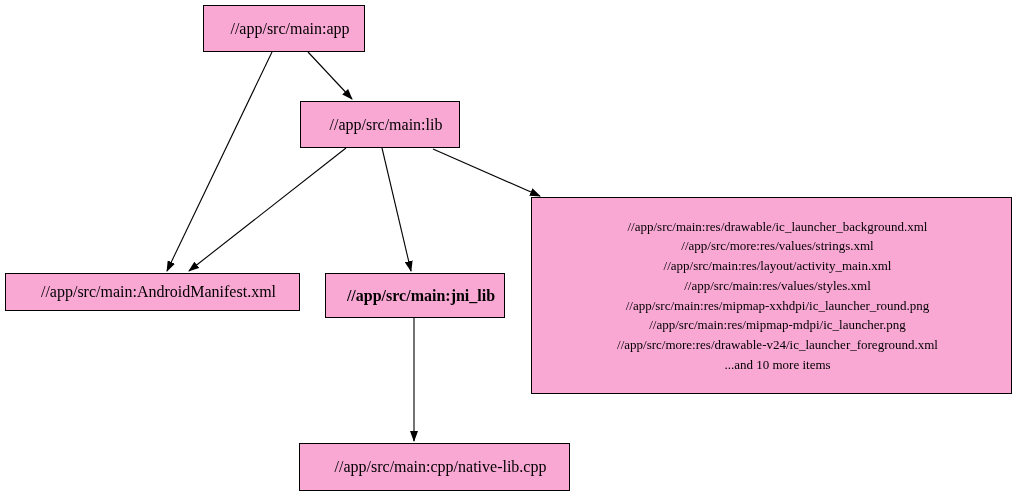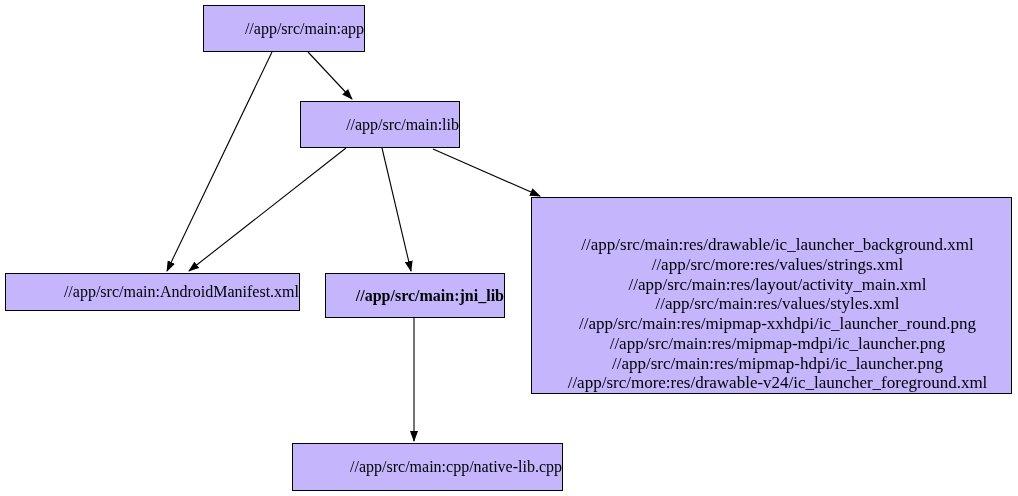--- a/index.html
+++ b/index.html
@@ -17,43 +17,43 @@
   }
   .edges {
     position: absolute;
     left: 0; top: 0;
     width: 1018px;
     height: 496px;
   }
   .edges line { stroke: #000000; stroke-width: 1.1; }
   .node {
     position: absolute;
-    background: #c4b5fd;
+    background: #f9a8d4;
     border: 1.2px solid #000000;
     display: flex;
     align-items: center;
-    justify-content: flex-end;
+    justify-content: center;
     text-align: center;
     font-size: 16px;
     line-height: 1.2;
     white-space: nowrap;
     color: #000000;
     padding-left: 12px;
   }
   .node.multi {
     flex-direction: column;
-    font-size: 17px;
+    font-size: 13px;
     line-height: 19.7px;
   }
   .n-app      { left: 203px; top: 5px;   width: 162px; height: 47px; }
   .n-lib      { left: 300px; top: 101px; width: 160px; height: 47px; }
   .n-manifest { left: 5px;   top: 273px; width: 295px; height: 38px; }
   .n-jni      { left: 325px; top: 273px; width: 180px; height: 45px; font-weight: bold; }
   .n-res      { left: 531px; top: 197px; width: 481px; height: 197px; }
-  .n-native   { left: 292px; top: 443px; width: 271px; height: 48px; }
+  .n-native   { left: 299px; top: 443px; width: 271px; height: 48px; }
 </style>
 </head>
 <body>
 
 <div class="canvas">
 
   <svg class="edges" viewBox="0 0 1018 496" xmlns="http://www.w3.org/2000/svg">
     <defs>
       <marker id="arrow" markerUnits="userSpaceOnUse" markerWidth="11" markerHeight="8" viewBox="0 0 11 8" refX="10" refY="4" orient="auto">
         <path d="M0,0 L11,4 L0,8 Z" fill="#000000"></path>
@@ -83,21 +83,21 @@
     <span>//app/src/main:jni_lib</span>
   </div>
 
   <div class="node multi n-res">
     <div>//app/src/main:res/drawable/ic_launcher_background.xml</div>
     <div>//app/src/more:res/values/strings.xml</div>
     <div>//app/src/main:res/layout/activity_main.xml</div>
     <div>//app/src/main:res/values/styles.xml</div>
     <div>//app/src/main:res/mipmap-xxhdpi/ic_launcher_round.png</div>
     <div>//app/src/main:res/mipmap-mdpi/ic_launcher.png</div>
-    <div>//app/src/main:res/mipmap-hdpi/ic_launcher.png</div>
     <div>//app/src/more:res/drawable-v24/ic_launcher_foreground.xml</div>
+    <div>...and 10 more items</div>
   </div>
 
   <div class="node n-native">
     <span>//app/src/main:cpp/native-lib.cpp</span>
   </div>
 
 </div>
 
 </body></html>

